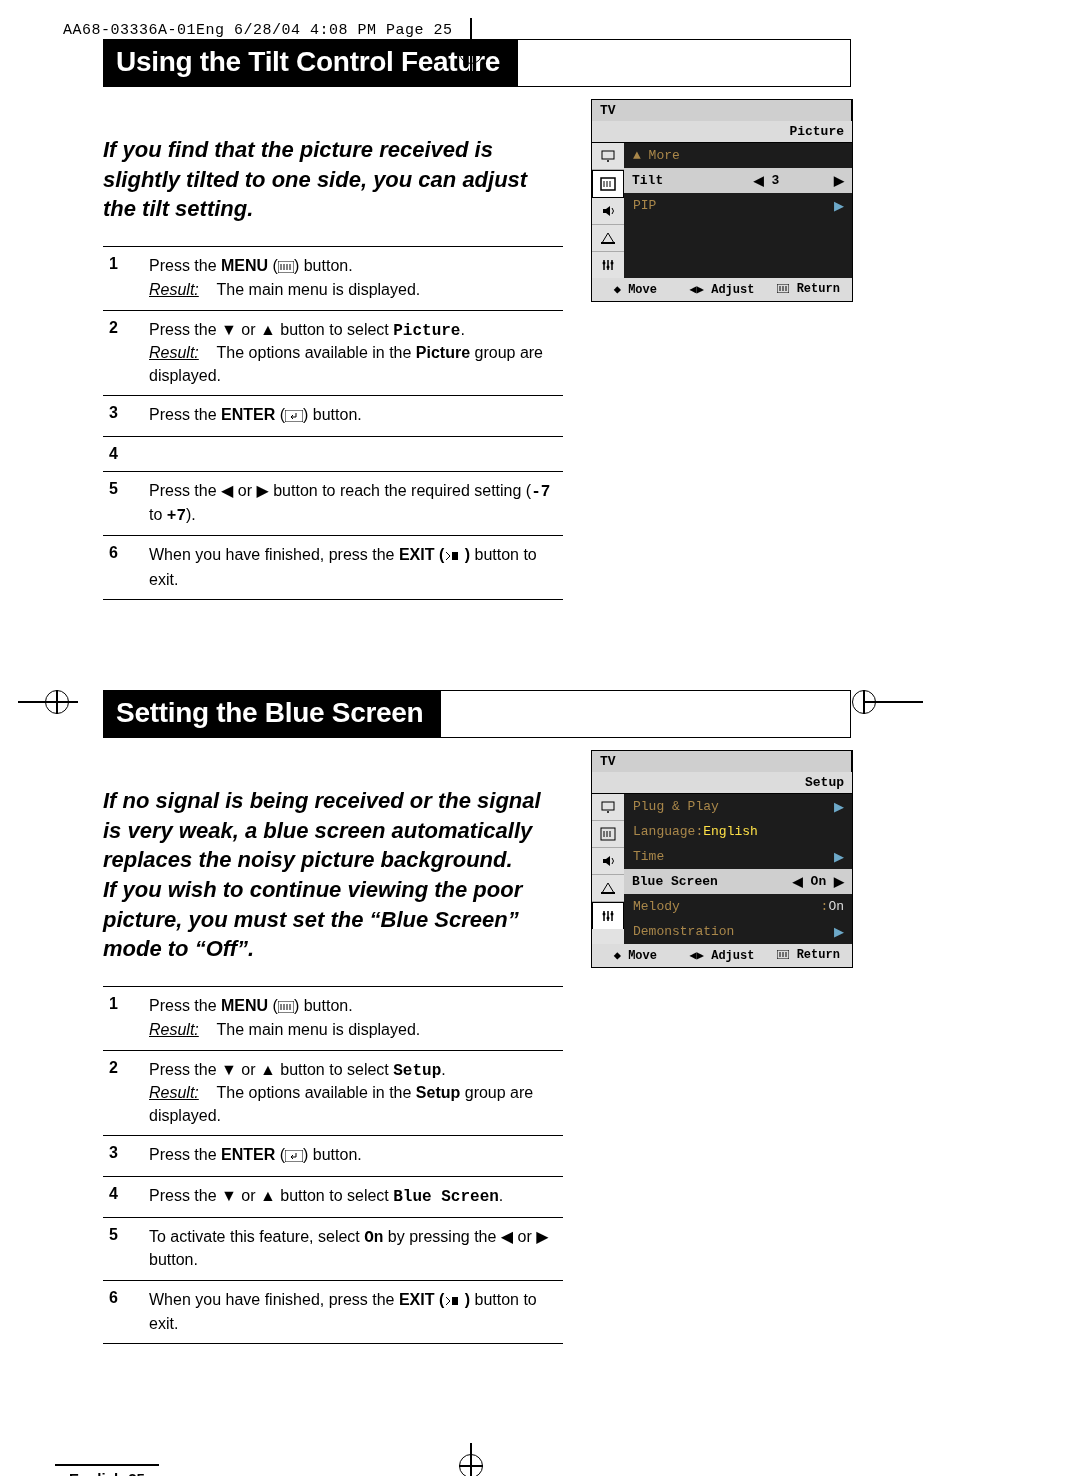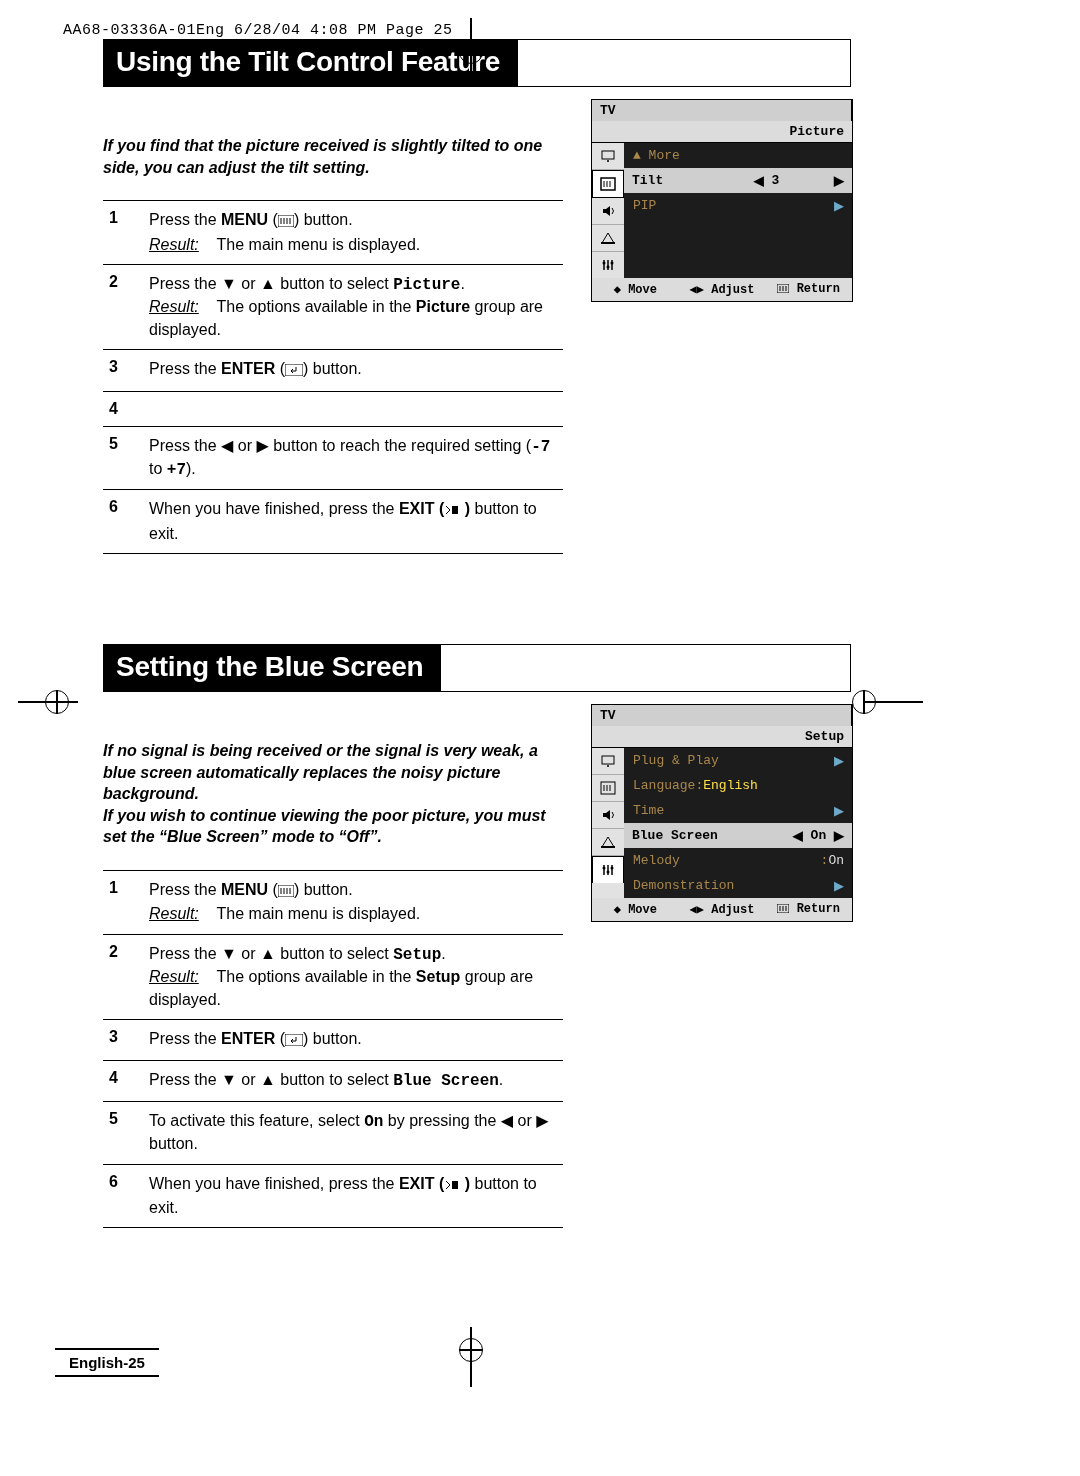--- a/index.html
+++ b/index.html
@@ -96,21 +96,21 @@
     font-weight: bold;
     font-size: 28px;
     padding: 6px 18px 0 12px;
     letter-spacing: -0.3px;
   }
   .title-rest { flex: 1; }
 
   .intro {
     font-style: italic;
     font-weight: bold;
-    font-size: 16px;
+    font-size: 22px;
     margin: 48px 0 22px 0;
     line-height: 1.35;
     max-width: 530px;
   }
 
   .cols {
     display: flex;
     gap: 28px;
     align-items: flex-start;
   }

